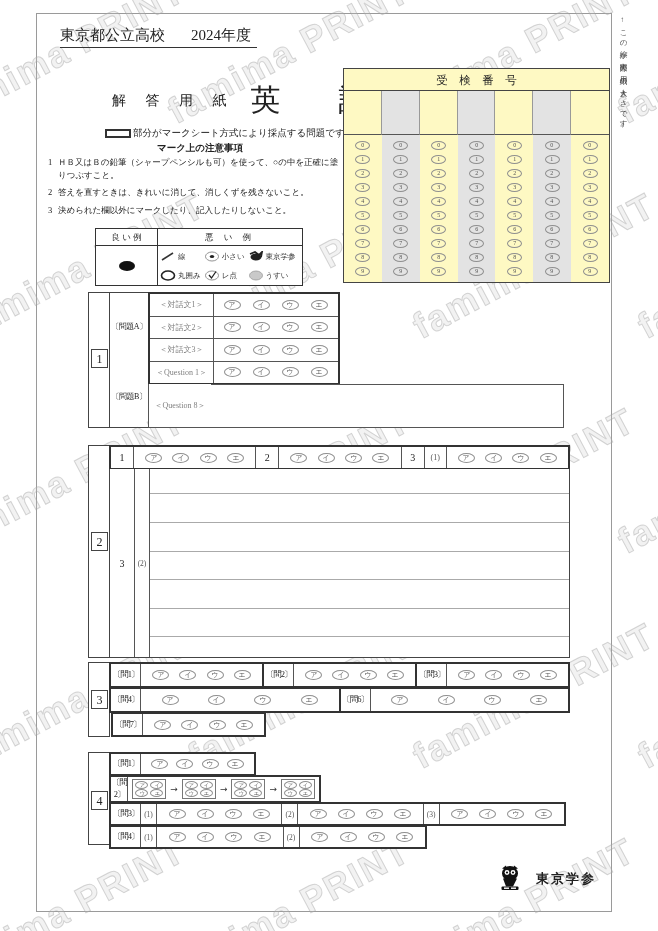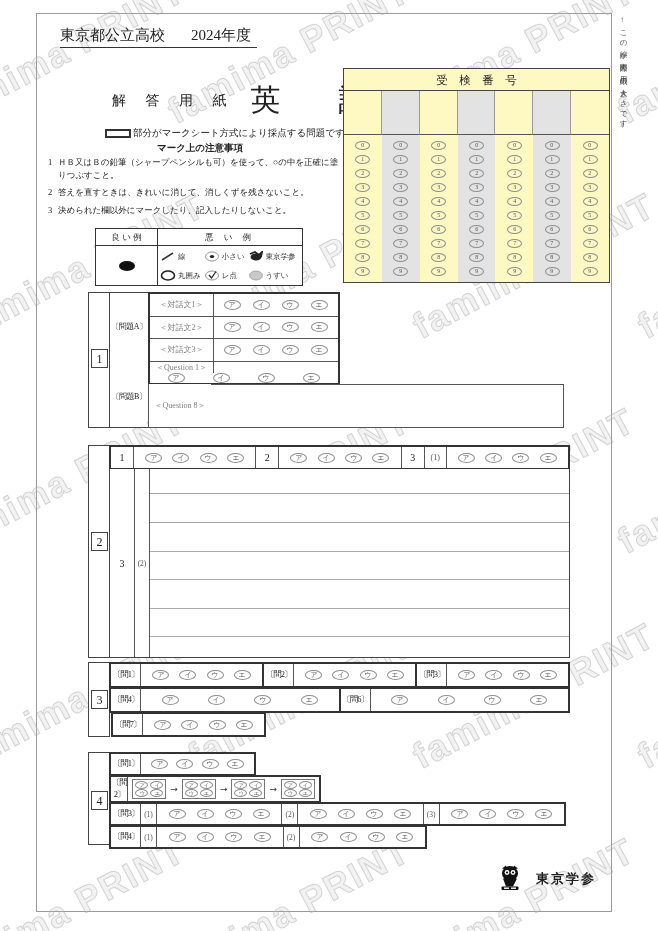--- a/index.html
+++ b/index.html
@@ -66,21 +66,21 @@
   .sec { position:absolute; font-size:9px; }
   .numcol { position:absolute; left:0; top:0; width:22px; height:100%; border:1px solid #444; background:#fff; }
   .sec-num { position:absolute; left:2px; width:17px; height:19px; border:1px solid #444; text-align:center; line-height:18px; font-size:12px; background:#fff; }
 
   
   .sec1 { left:88px; top:292px; width:476px; height:136px; }
   .s1-groupcol { position:absolute; left:21px; top:0; width:40px; height:136px; border:1px solid #444; }
   .s1-group { position:absolute; left:0; width:100%; text-align:center; font-size:8px; letter-spacing:-0.5px; }
   .s1-markbox { position:absolute; left:60px; top:0; width:192px; height:93px; border:2px solid #333; background:#fff; display:flex; flex-direction:column; }
   .s1row { flex:1; display:flex; border-bottom:1px solid #555; }
-  .s1row:last-child { border-bottom:none;flex-direction:column; }
+  .s1row:last-child { border-bottom:none; }
   .s1lab { width:64px; border-right:1px solid #555; text-align:center; color:#808080; font-size:8px; display:flex; align-items:center; justify-content:center; }
   .s1bub { flex:1; display:flex; justify-content:space-around; align-items:center; padding:0 4px; }
   .s1-q2label { position:absolute; left:60px; top:92px; width:64px; height:44px; border:1px solid #555; border-top:none; color:#808080; font-size:8px; display:flex; align-items:center; justify-content:center; background:#fff; }
   .s1-q2box { position:absolute; left:123px; top:92px; width:353px; height:44px; border:1px solid #555; border-left:none; background:#fff; }
 
   
   .sec2 { left:88px; top:445px; width:482px; height:213px; }
   .s2-markrow { position:absolute; left:21px; top:0; width:461px; height:25px; border:2px solid #333; display:flex; background:#fff; }
   .cnum { width:23px; border-right:1px solid #555; text-align:center; line-height:21px; font-size:10px; }
   .csub { width:22px; border-right:1px solid #555; text-align:center; line-height:21px; font-size:8px; color:#555; }

